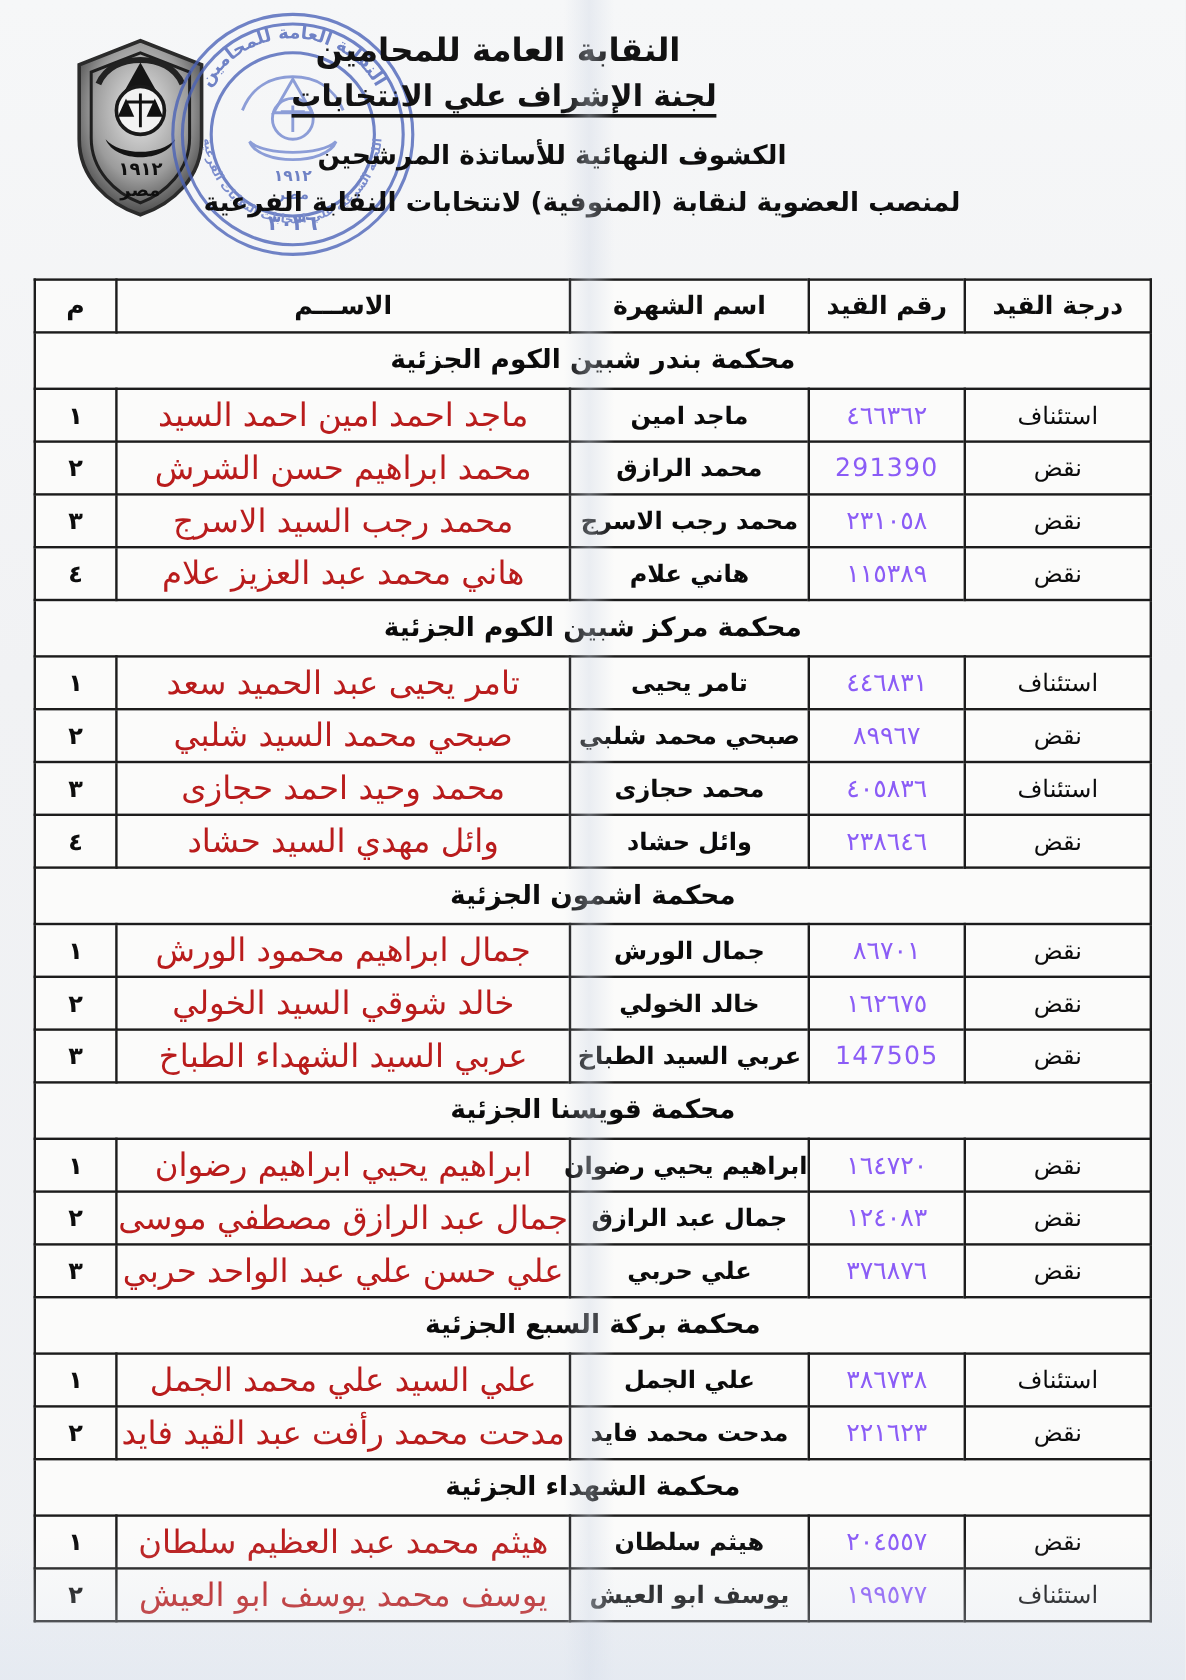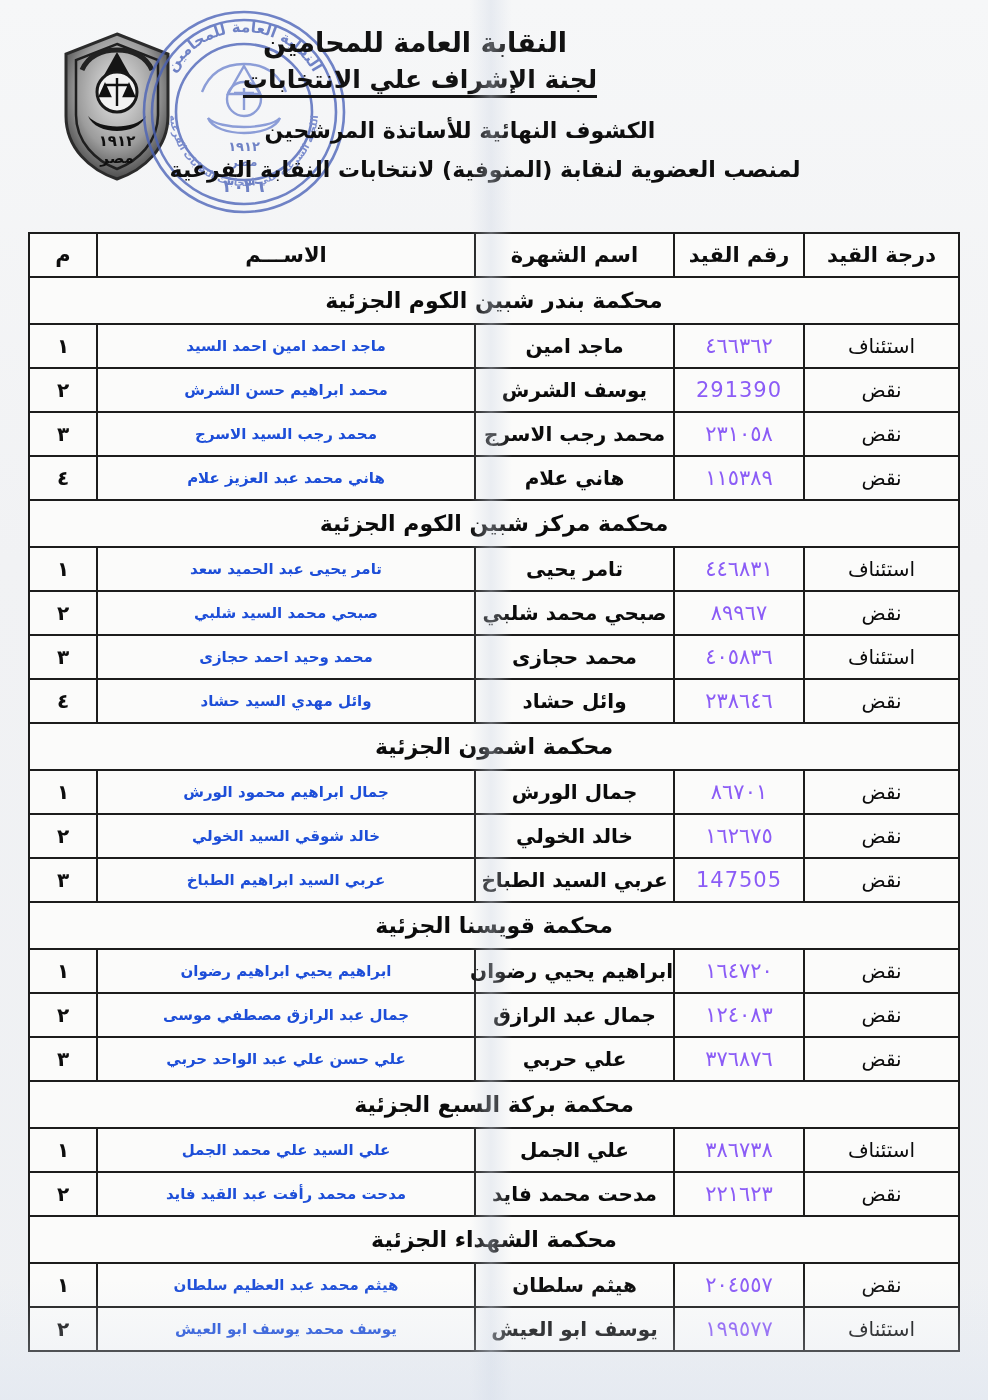--- a/index.html
+++ b/index.html
@@ -124,23 +124,23 @@
   col.c-fame  { width: 199px; }
   col.c-reg   { width: 130px; }
   col.c-grade { width: 155px; }
 
   td.num {
     font-size: 20px;
     font-weight: bold;
     color: #0d0d0d;
   }
   td.name {
-    font-size: 15px;
-    font-weight: bold;
-    color: #1d4ed8;
+    font-size: 27px;
+    font-weight: normal;
+    color: #b91c1c;
     text-align: center;
     padding: 0 6px;
     white-space: nowrap;
   }
   td.fame {
     font-size: 20px;
     font-weight: bold;
     color: #0b0b0b;
     padding: 0 4px;
     white-space: nowrap;
@@ -274,21 +274,21 @@
           <tr>
             <td class="grade">استئناف</td>
             <td class="reg">٤٦٦٣٦٢</td>
             <td class="fame">ماجد امين</td>
             <td class="name">ماجد احمد امين احمد السيد</td>
             <td class="num">١</td>
           </tr>
           <tr>
             <td class="grade">نقض</td>
             <td class="reg">291390</td>
-            <td class="fame">يوسف الشرش</td>
+            <td class="fame">محمد الرازق</td>
             <td class="name">محمد ابراهيم حسن الشرش</td>
             <td class="num">٢</td>
           </tr>
           <tr>
             <td class="grade">نقض</td>
             <td class="reg">٢٣١٠٥٨</td>
             <td class="fame">محمد رجب الاسرج</td>
             <td class="name">محمد رجب السيد الاسرج</td>
             <td class="num">٣</td>
           </tr>
@@ -344,21 +344,21 @@
             <td class="grade">نقض</td>
             <td class="reg">١٦٢٦٧٥</td>
             <td class="fame">خالد الخولي</td>
             <td class="name">خالد شوقي السيد الخولي</td>
             <td class="num">٢</td>
           </tr>
           <tr>
             <td class="grade">نقض</td>
             <td class="reg">147505</td>
             <td class="fame">عربي السيد الطباخ</td>
-            <td class="name">عربي السيد ابراهيم الطباخ</td>
+            <td class="name">عربي السيد الشهداء الطباخ</td>
             <td class="num">٣</td>
           </tr>
           <tr class="group-row">
             <td colspan="5">محكمة قويسنا الجزئية</td>
           </tr>
           <tr>
             <td class="grade">نقض</td>
             <td class="reg">١٦٤٧٢٠</td>
             <td class="fame">ابراهيم يحيي رضوان</td>
             <td class="name">ابراهيم يحيي ابراهيم رضوان</td>

